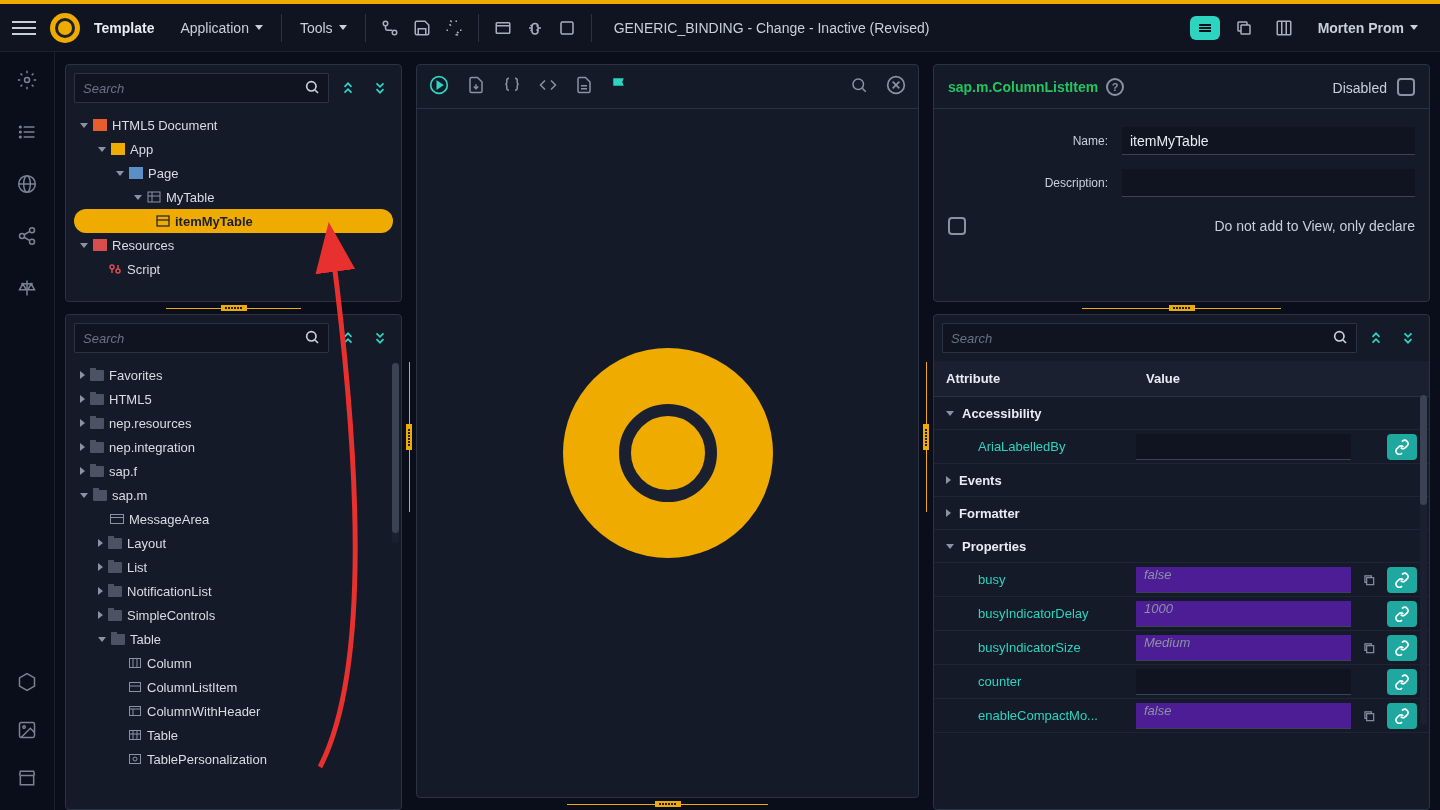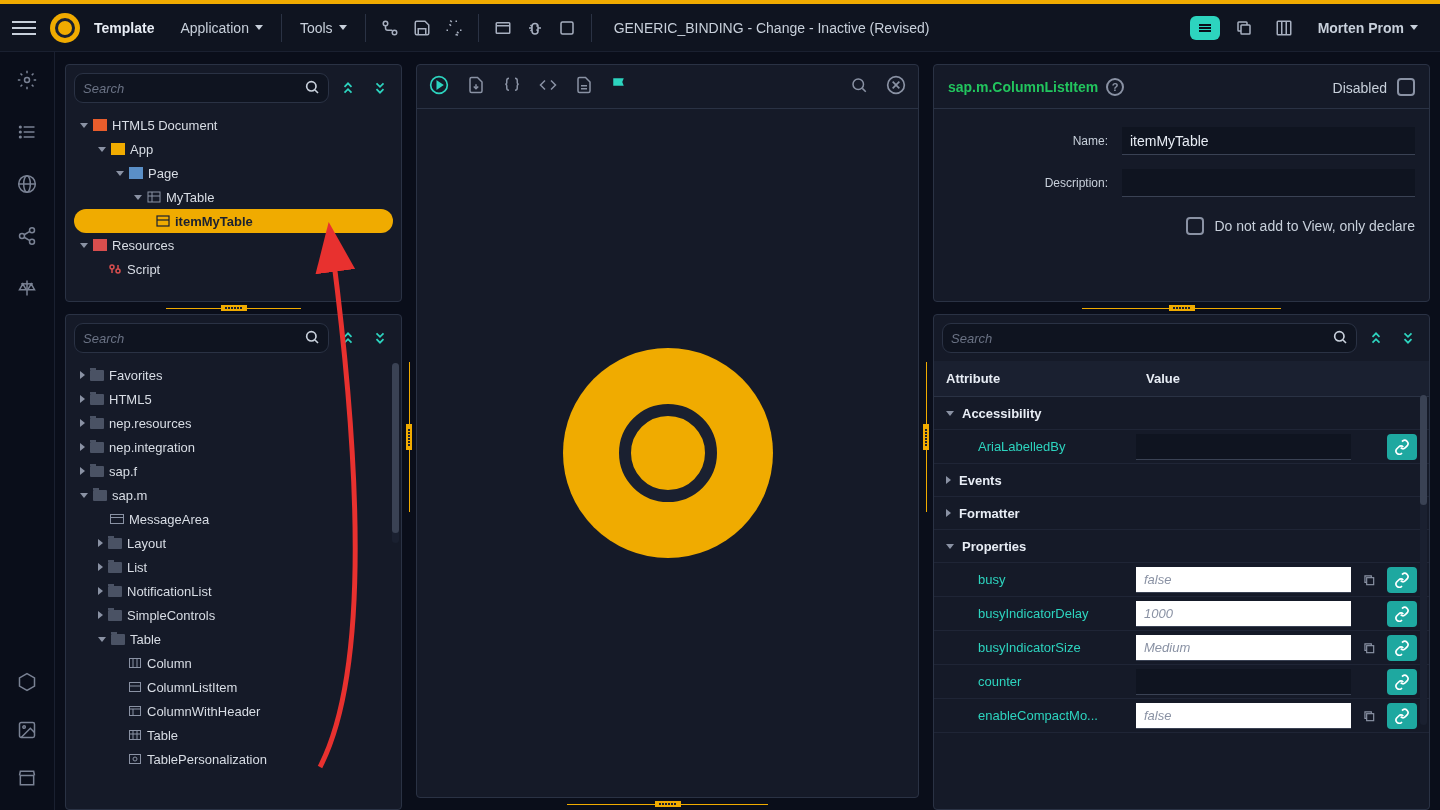--- a/index.html
+++ b/index.html
@@ -21,21 +21,21 @@
 .chevron-down { width: 0; height: 0; border-left: 4px solid transparent; border-right: 4px solid transparent; border-top: 5px solid #c8d0db; }
 .main-area { display: flex; height: calc(100% - 52px); }
 .rail { width: 55px; background: #0a0e1a; display: flex; flex-direction: column; align-items: center; padding-top: 18px; gap: 28px; border-right: 1px solid #1a2030; }
 .rail-bottom { margin-top: auto; display: flex; flex-direction: column; gap: 24px; padding-bottom: 18px; align-items: center; }
 .rail-icon { color: #7a8294; cursor: pointer; }
 .rail-icon svg { width: 20px; height: 20px; }
 .content { flex: 1; display: flex; gap: 0; padding: 12px 10px 0 10px; position: relative; }
 .panel { background: #151a28; border: 1px solid #2a3244; border-radius: 4px; display: flex; flex-direction: column; }
 .left-col { width: 337px; display: flex; flex-direction: column; gap: 0; }
 .search-row { display: flex; padding: 8px; gap: 6px; align-items: center; }
-.search-box { flex: 1; background: #0f1420; border: 1px solid #2a3244; border-radius: 9px; height: 30px; display: flex; align-items: center; padding: 0 8px; color: #6a7284; font-size: 13px; font-style: italic; }
+.search-box { flex: 1; background: #0f1420; border: 1px solid #2a3244; border-radius: 1px; height: 30px; display: flex; align-items: center; padding: 0 8px; color: #6a7284; font-size: 13px; font-style: italic; }
 .search-icon-in { margin-left: auto; color: #c8d0db; }
 .collapse-btn { width: 26px; height: 26px; display: flex; align-items: center; justify-content: center; cursor: pointer; color: #2dd4bf; }
 .tree { padding: 2px 4px 8px 4px; overflow-y: auto; }
 .tree-item { display: flex; align-items: center; height: 24px; padding: 0 4px; font-size: 13px; color: #d8dde5; cursor: pointer; gap: 5px; }
 .tree-item.selected { background: #f0ab00; color: #1a2030; border-radius: 12px; font-weight: 600; }
 .tree-caret { width: 0; height: 0; border-left: 4px solid transparent; border-right: 4px solid transparent; border-top: 5px solid #8a92a4; }
 .tree-caret.right { border-top: 4px solid transparent; border-bottom: 4px solid transparent; border-left: 5px solid #8a92a4; border-right: none; }
 .tree-icon { width: 14px; height: 12px; display: inline-flex; align-items: center; justify-content: center; }
 .folder-icon { background: #4a5264; width: 14px; height: 11px; border-radius: 1px; position: relative; }
 .folder-icon::before { content: ''; position: absolute; top: -2px; left: 0; width: 6px; height: 2px; background: #4a5264; }
@@ -57,28 +57,28 @@
 .right-col { width: 497px; display: flex; flex-direction: column; }
 .inspector-header { height: 44px; display: flex; align-items: center; padding: 0 14px; border-bottom: 1px solid #2a3244; }
 .inspector-title { font-weight: 700; font-size: 14px; color: #22c55e; }
 .info-badge { width: 18px; height: 18px; border: 2px solid #8a92a4; border-radius: 50%; margin-left: 8px; display: flex; align-items: center; justify-content: center; font-size: 11px; color: #8a92a4; font-weight: 700; }
 .inspector-right { margin-left: auto; display: flex; align-items: flex-end; gap: 10px; font-size: 14px; }
 .checkbox-empty { width: 18px; height: 18px; border: 2px solid #8a92a4; border-radius: 4px; }
 .form-area { padding: 18px 14px 8px 14px; }
 .form-row { display: flex; align-items: center; margin-bottom: 14px; gap: 14px; }
 .form-label { width: 160px; text-align: right; font-size: 12px; color: #c8d0db; }
 .form-input { flex: 1; background: #0f1420; border: none; border-bottom: 1px solid #3a4254; height: 28px; color: #e8edf5; padding: 0 8px; font-size: 14px; }
-.form-check-row { display: flex; align-items: center; justify-content: flex-end; gap: 10px; margin-top: 20px; font-size: 14px; }
+.form-check-row { display: flex; align-items: center; justify-content: space-between; gap: 10px; margin-top: 20px; font-size: 14px; }
 .table-header { display: flex; background: #1a2030; border-bottom: 1px solid #2a3244; }
 .th { padding: 10px 12px; font-weight: 700; font-size: 13px; color: #e8edf5; }
 .th:first-child { width: 200px; }
 .prop-group { display: flex; align-items: center; height: 33px; padding: 0 12px; font-weight: 700; font-size: 13px; color: #e8edf5; gap: 8px; cursor: pointer; border-bottom: 1px solid #1f2536; }
 .prop-row { display: flex; align-items: center; height: 34px; padding: 0 12px 0 44px; font-size: 13px; gap: 8px; border-bottom: 1px solid #1f2536; }
 .prop-name { width: 150px; color: #2dd4bf; cursor: pointer; }
-.prop-val { flex: 1; background: #ffffff; border-bottom: 1px solid #3a4254; height: 26px; display: flex; align-items: center; padding: 0 8px; color: #8a92a4; font-style: italic; font-size: 13px; }
+.prop-val { flex: 1; background: #4c1d95; border-bottom: 1px solid #3a4254; height: 26px; display: flex; padding: 0 8px; color: #8a92a4; font-style: italic; font-size: 13px; }
 .prop-val-empty { flex: 1; background: #0f1420; border-bottom: 1px solid #3a4254; height: 26px; }
 .chain-btn { width: 30px; height: 26px; background: #1ea8a0; border-radius: 4px; display: flex; align-items: center; justify-content: center; cursor: pointer; color: #fff; }
 .copy-btn { width: 20px; color: #8a92a4; cursor: pointer; display: flex; align-items: center; justify-content: center; }
 .scrollbar-track { position: absolute; right: 2px; width: 7px; background: #1a2030; border-radius: 4px; }
 .scrollbar-thumb { width: 100%; background: #3a4254; border-radius: 4px; }
 .arrow-annotation { position: absolute; pointer-events: none; z-index: 100; }
 .props-body { flex: 1; overflow: hidden; position: relative; }
 </style>
 </head>
 <body>

